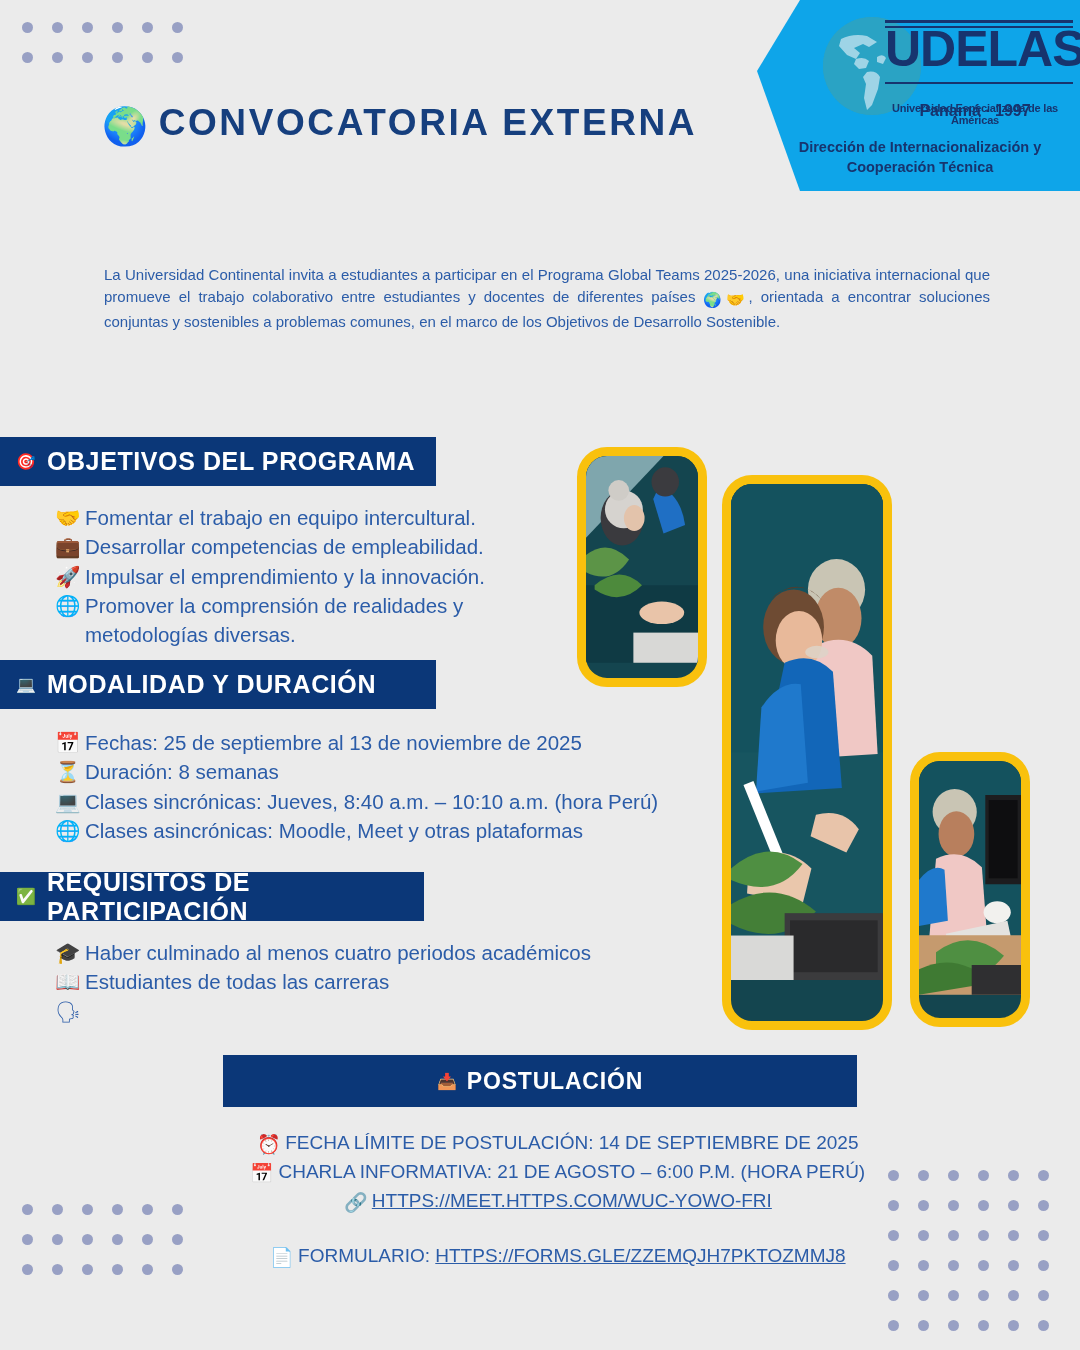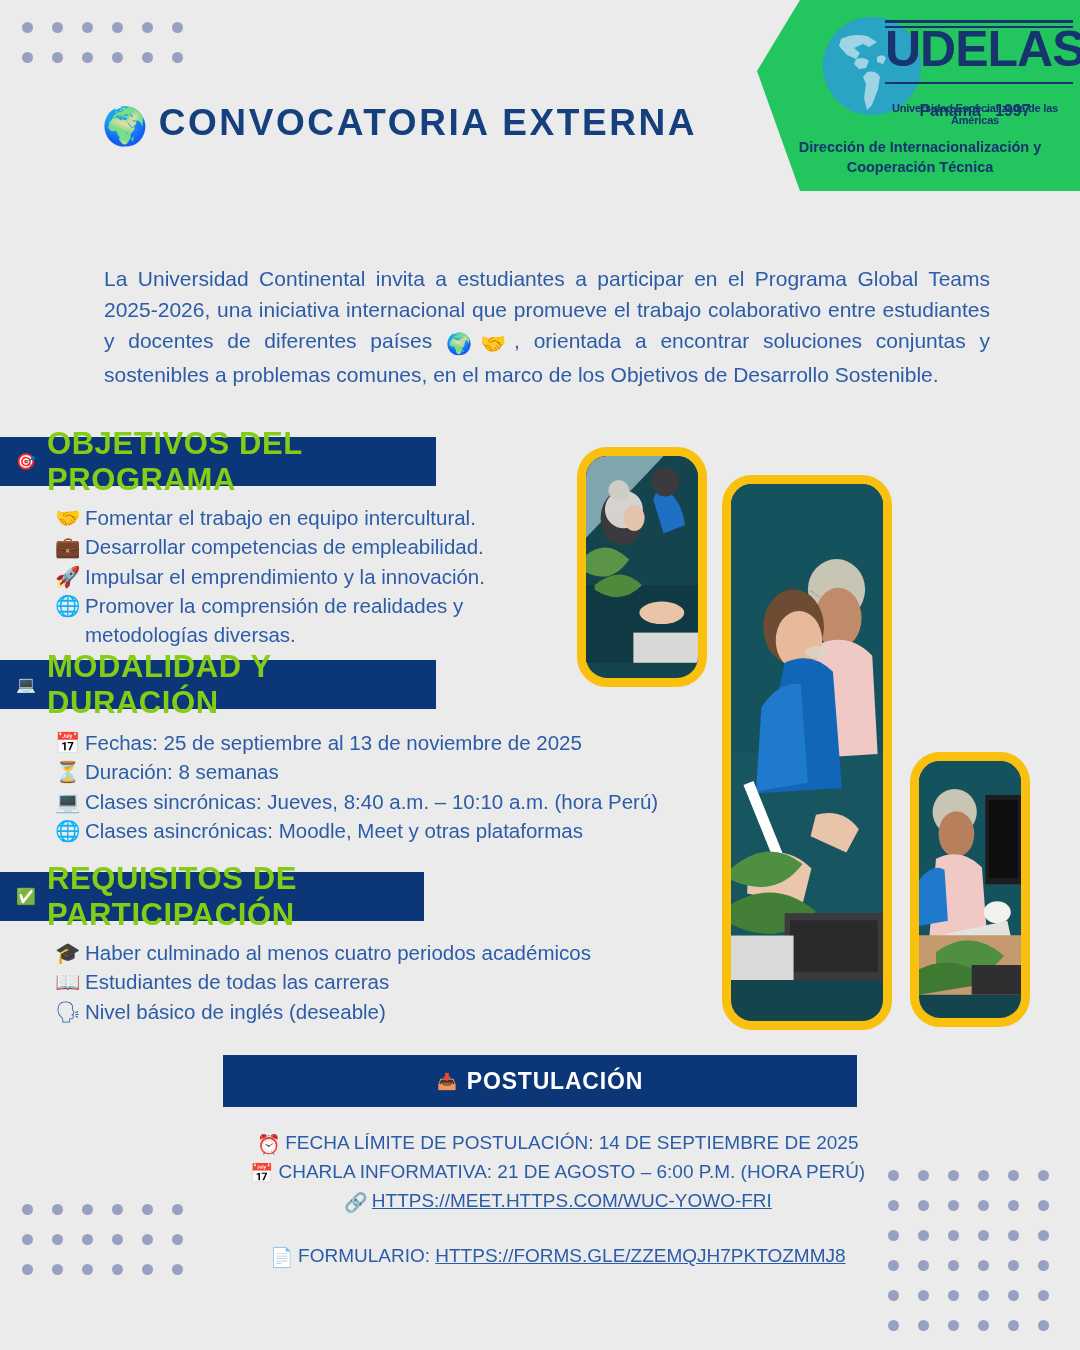--- a/index.html
+++ b/index.html
@@ -17,21 +17,21 @@
     width:11px; height:11px; border-radius:50%;
     background:#98a0c4; display:block;
   }
   #dots-top-left   { left:22px;  top:22px;   grid-template-columns:repeat(6,11px); grid-template-rows:repeat(2,11px); }
   #dots-bottom-left{ left:22px;  top:1204px; grid-template-columns:repeat(6,11px); grid-template-rows:repeat(3,11px); }
   #dots-bottom-right{ left:888px; top:1170px; grid-template-columns:repeat(6,11px); grid-template-rows:repeat(6,11px); }
 
   
   #logo-panel {
     position:absolute; left:757px; top:0; width:323px; height:191px;
-    background:#22c55e;
+    background:#0ea5e9;
     clip-path: polygon(43px 0, 323px 0, 323px 191px, 43px 191px, 43px 191px, 0 71px, 43px 0);
   }
   .logo-wrap { position:absolute; left:66px; top:14px; width:250px; height:105px; }
   .logo-globe {
     position:absolute; left:0; top:3px; width:98px; height:98px; border-radius:50%;
     background:#2aa3c4;
   }
   .logo-globe svg { display:block; }
   .udelas-word {
     position:absolute; left:62px; top:10px; width:190px;
@@ -60,32 +60,32 @@
   #title-block .line {
     font-family:"Liberation Sans", sans-serif;
     font-weight:bold; font-size:37px; letter-spacing:2.6px;
     color:#163f7e; line-height:1.36; white-space:nowrap;
   }
   .globe-emoji { display:inline-block; vertical-align:-4px; margin-right:8px; }
 
   
   #intro {
     position:absolute; left:104px; top:264px; width:886px;
-    font-size:21px; line-height:1.47; color:#2b5ca8;
+    font-size:15px; line-height:1.47; color:#2b5ca8;
     text-align:justify; text-justify:inter-word;
   }
   #intro .emoji-inline { vertical-align:-3px; }
 
   
   .band {
     position:absolute; left:0; background:#0b3778;
     display:flex; align-items:center; padding-left:16px; gap:11px;
   }
   .band .band-label {
-    color:#84cc16; font-weight:bold; font-size:31px; letter-spacing:0.6px;
+    color:#ffffff; font-weight:bold; font-size:25px; letter-spacing:0.6px;
   }
   #band-objetivos { top:437px; width:436px; height:49px; }
   #band-modalidad { top:660px; width:436px; height:49px; }
   #band-requisitos{ top:872px; width:424px; height:49px; }
 
   
   .bullets { position:absolute; color:#2b5ca8; }
   .bullets .row {
     display:flex; align-items:flex-start; gap:8px;
     font-size:20.5px; line-height:1.43; white-space:nowrap;
@@ -345,21 +345,20 @@
   <div class="row">
       <span class="bico">🎓</span>
       <span>Haber culminado al menos cuatro periodos académicos</span>
     </div>
   <div class="row">
       <span class="bico">📖</span>
       <span>Estudiantes de todas las carreras</span>
     </div>
   <div class="row">
       <span class="bico">🗣</span>
-      <span>Nivel básico de inglés (deseable)</span>
     </div>
 </div>
 
 <div id="band-postulacion">
   <span>📥</span>
   <span class="band-label">POSTULACIÓN</span>
 </div>
 
 <div id="footer">
   <div class="frow"><span class="fi">⏰</span><span>FECHA LÍMITE DE POSTULACIÓN: 14 DE SEPTIEMBRE DE 2025</span></div>

